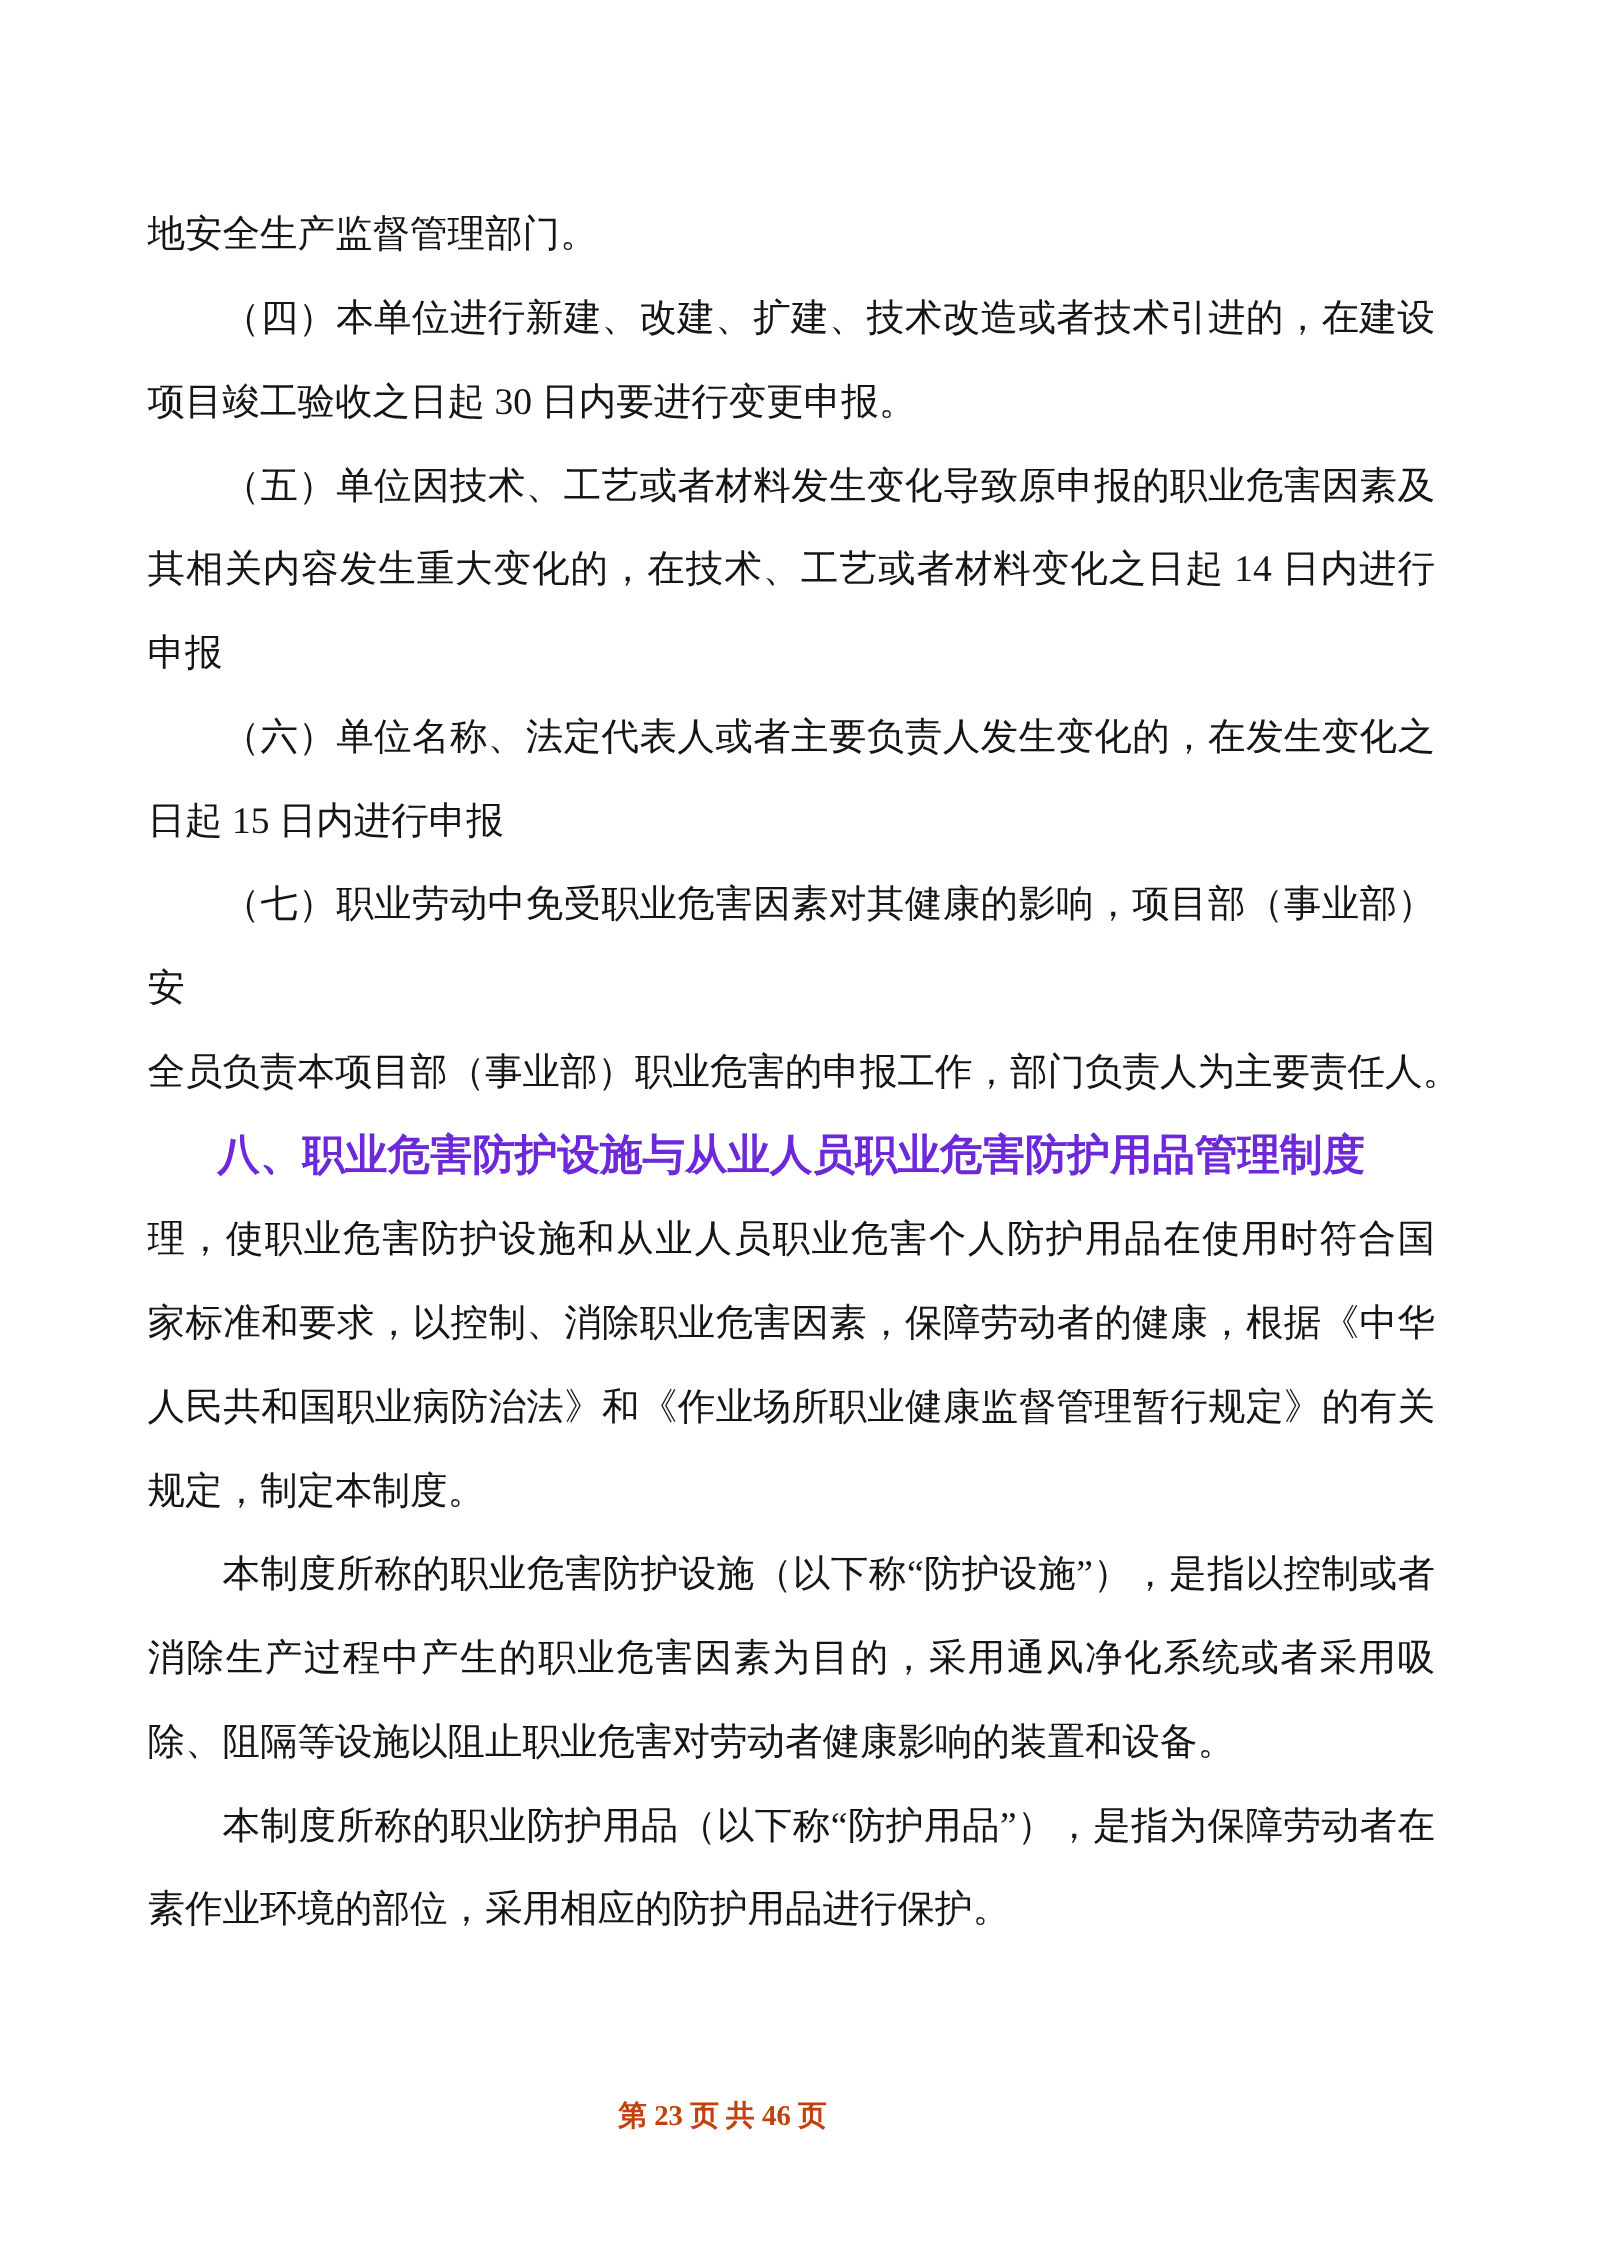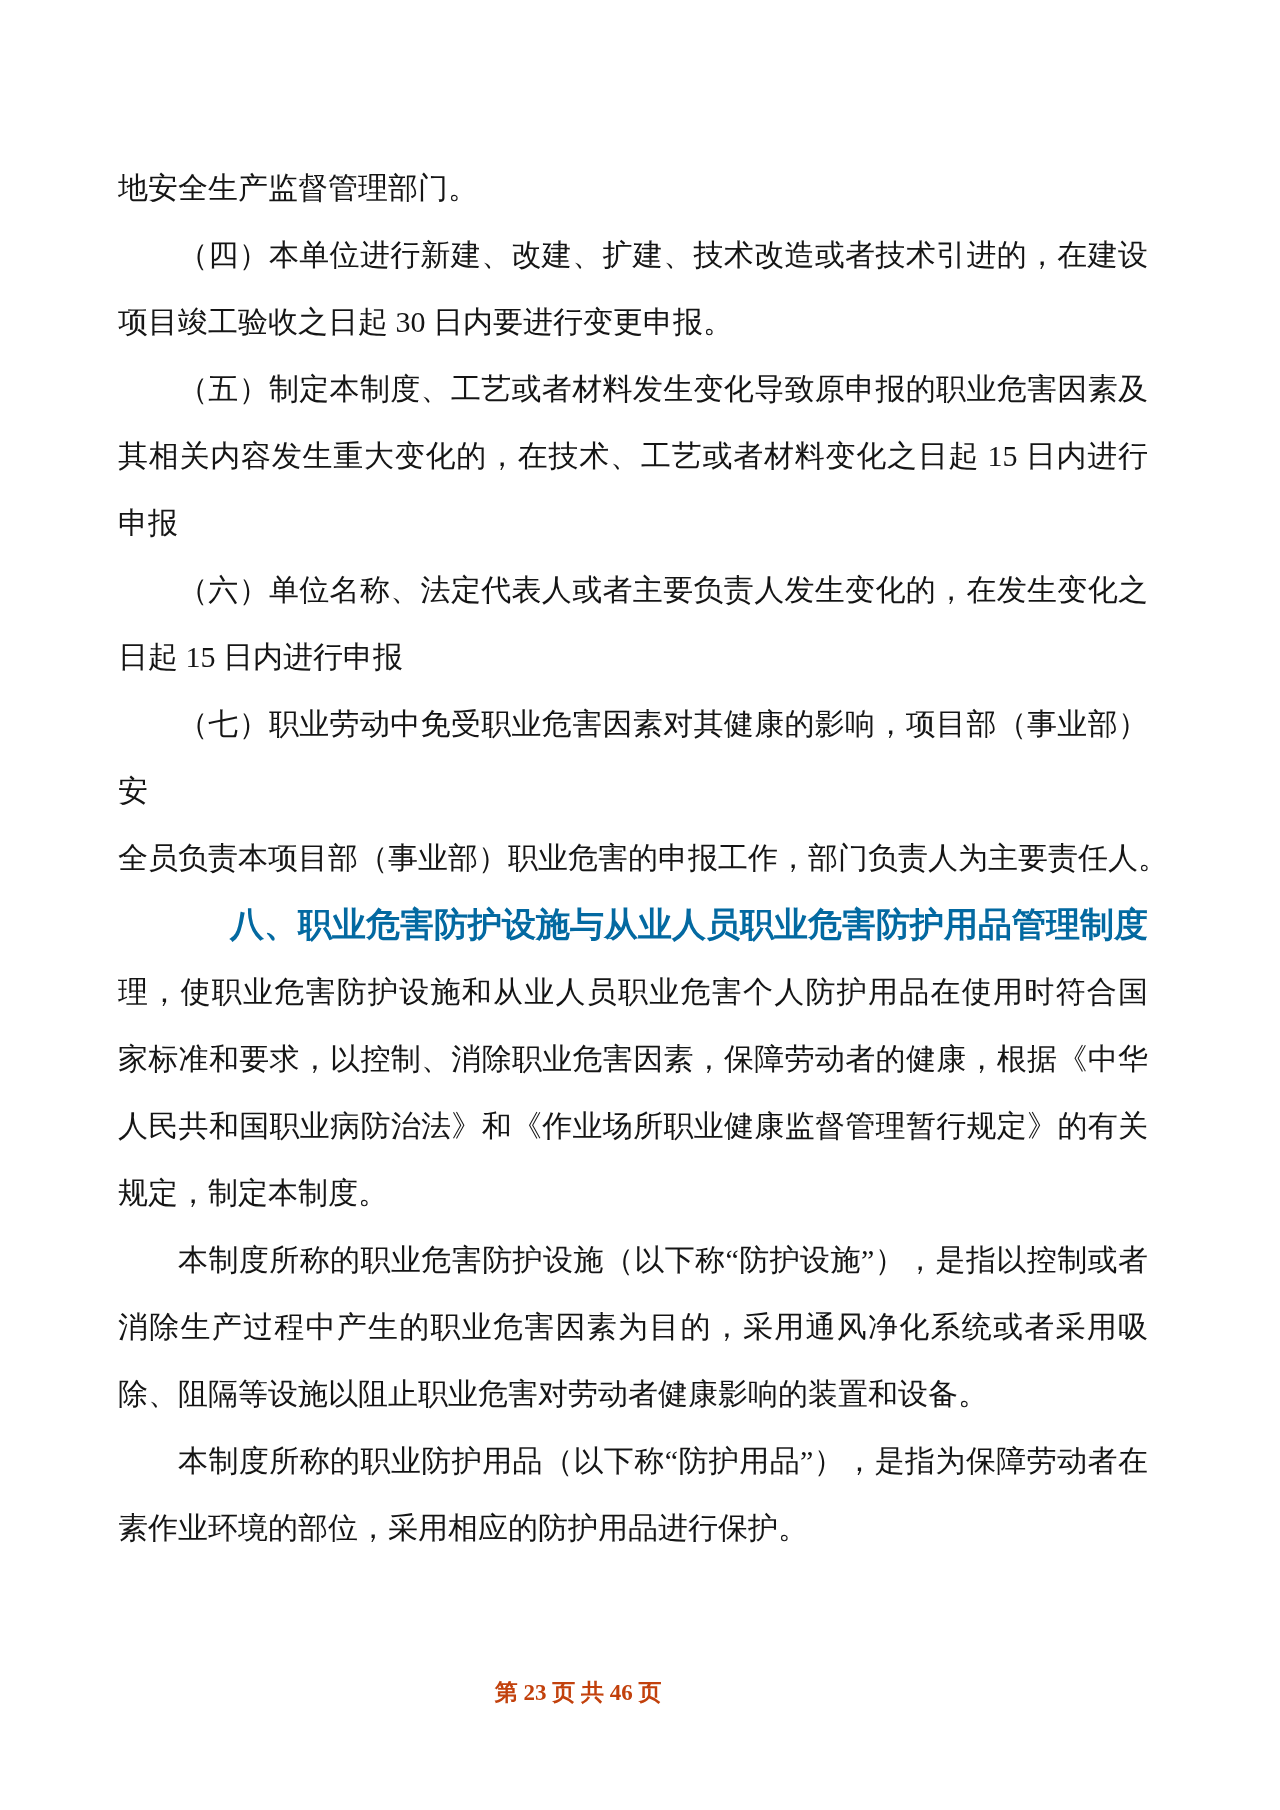--- a/index.html
+++ b/index.html
@@ -24,22 +24,22 @@
     text-justify:inter-ideograph;
   }
   .ln.first{text-indent:2em;}
   .ln.last{text-align-last:left;white-space:nowrap;}
   .heading{
     margin:0;padding:0;
     font-family:"Liberation Sans","DejaVu Sans",sans-serif;
     font-weight:700;
     font-size:34px;
     line-height:67px;
-    text-align:right;
-    color:#0369a1;
+    text-align:center;
+    color:#6d28d9;
   }
   .footer{
     position:absolute;
     top:1676px;left:0;width:1156px;
     text-align:center;
     font-weight:700;
     font-size:23px;
     line-height:34px;
     color:#c2410c;
   }
@@ -53,22 +53,22 @@
     <div class="para">
       <div class="ln last">地安全生产监督管理部门。</div>
     </div>
 
     <div class="para">
       <div class="ln first">（四）本单位进行新建、改建、扩建、技术改造或者技术引进的，在建设</div>
       <div class="ln last">项目竣工验收之日起 30 日内要进行变更申报。</div>
     </div>
 
     <div class="para">
-      <div class="ln first">（五）制定本制度、工艺或者材料发生变化导致原申报的职业危害因素及</div>
-      <div class="ln">其相关内容发生重大变化的，在技术、工艺或者材料变化之日起 15 日内进行</div>
+      <div class="ln first">（五）单位因技术、工艺或者材料发生变化导致原申报的职业危害因素及</div>
+      <div class="ln">其相关内容发生重大变化的，在技术、工艺或者材料变化之日起 14 日内进行</div>
       <div class="ln last">申报</div>
     </div>
 
     <div class="para">
       <div class="ln first">（六）单位名称、法定代表人或者主要负责人发生变化的，在发生变化之</div>
       <div class="ln last">日起 15 日内进行申报</div>
     </div>
 
     <div class="para">
       <div class="ln first">（七）职业劳动中免受职业危害因素对其健康的影响，项目部（事业部）安</div>

